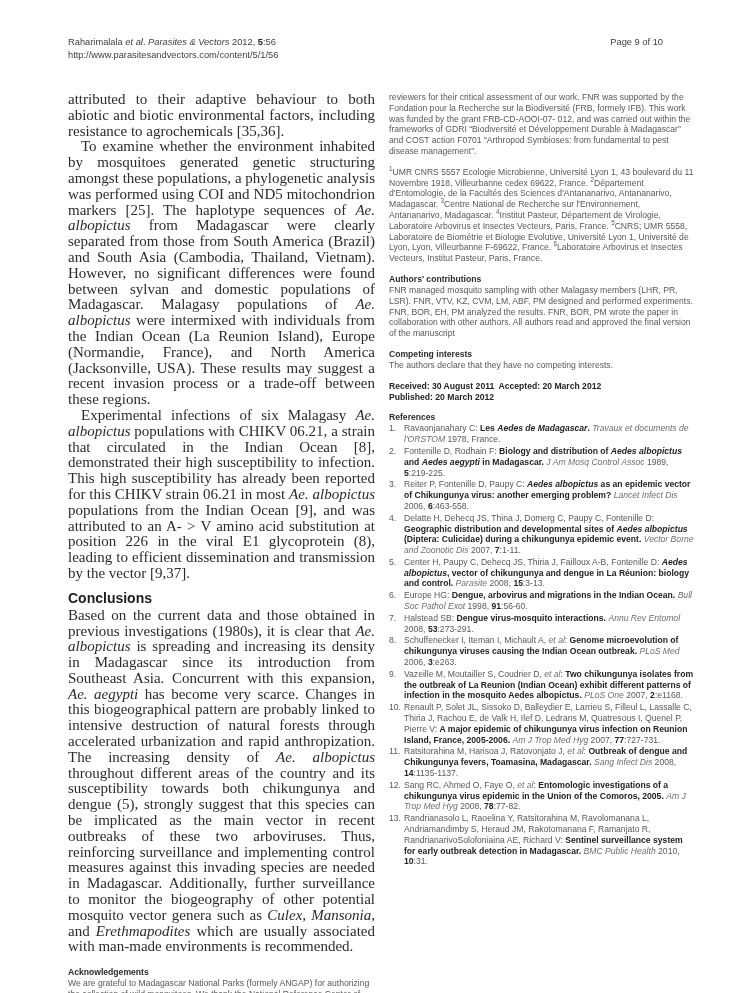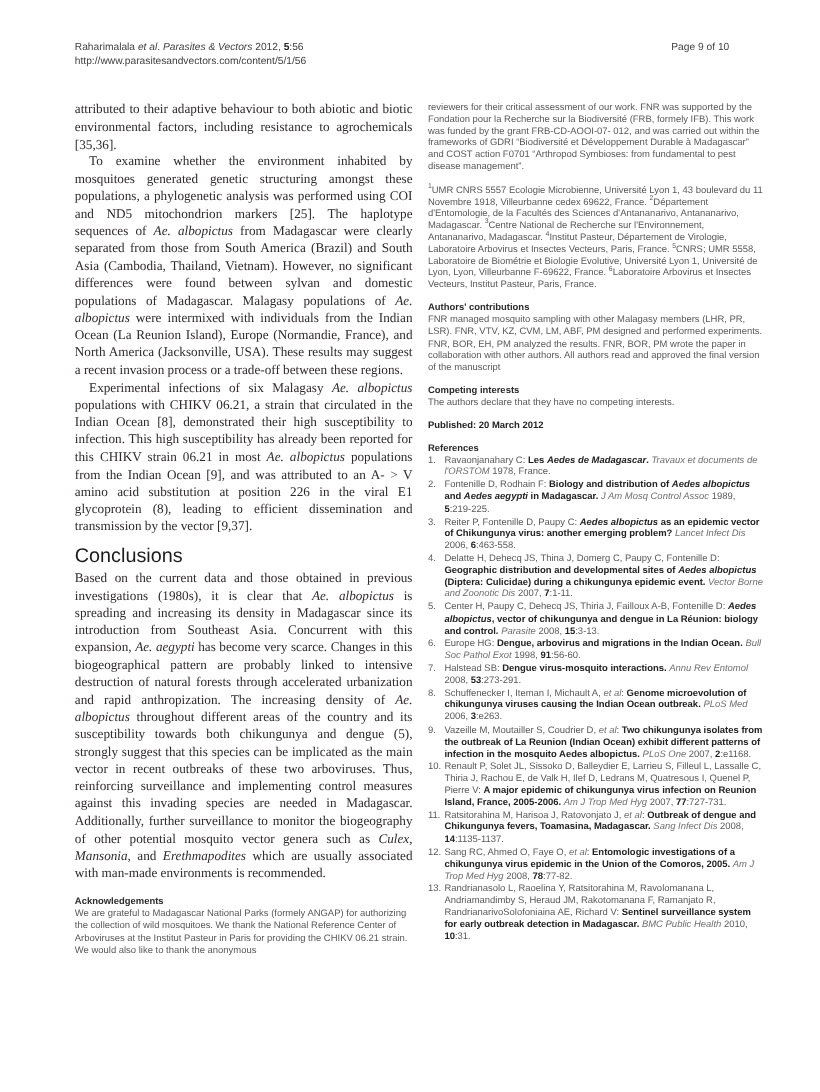--- a/index.html
+++ b/index.html
@@ -10,25 +10,25 @@
        font-family:"Liberation Sans",sans-serif;font-size:9.3px;line-height:13px;color:#414042;}
   .hdr-left{white-space:nowrap;}
   .hdr-page{white-space:nowrap;}
 
   
   .cols{position:absolute;left:68px;top:92px;width:626px;display:flex;gap:14px;align-items:flex-start;}
   .col-left{width:307px;}
   .col-right{width:305px;}
 
   
-  .body-paras{font-family:"Liberation Serif","DejaVu Serif",serif;font-size:12px;line-height:15.8px;
+  .body-paras{font-family:"Liberation Serif","DejaVu Serif",serif;font-size:15px;line-height:15.8px;
               text-align:justify;color:#2e2a2b;}
   .para{margin:0;}
   .para + .para{text-indent:13px;}
-  .sec-h{font-family:"Liberation Sans",sans-serif;font-size:18px;font-weight:normal;color:#1c1c1c;margin:8px 0 2px 0;}
+  .sec-h{font-family:"Liberation Sans",sans-serif;font-size:14px;font-weight:bold;color:#1c1c1c;margin:8px 0 2px 0;}
 
   
   .bm-h{font-family:"Liberation Sans",sans-serif;font-size:8.6px;font-weight:bold;color:#2b2b2b;margin:0 0 1px 0;}
   .bm-p{font-family:"Liberation Sans",sans-serif;font-size:8.6px;line-height:10.8px;color:#58585a;margin:0 0 10px 0;}
   .ack{margin-top:12px;}
   .ack .bm-p{margin-bottom:0;}
 
   .i{font-style:italic;}
   .b{font-weight:bold;color:#232323;}
   .bm-p .i, .ref .i{color:#6e6e70;}
@@ -86,20 +86,21 @@
 
       <p class="bm-p"><sup>1</sup><span>UMR CNRS 5557 Ecologie Microbienne, Université Lyon 1, 43 boulevard du 11 Novembre 1918, Villeurbanne cedex 69622, France. </span><sup>2</sup><span>Département d'Entomologie, de la Facultés des Sciences d'Antananarivo, Antananarivo, Madagascar. </span><sup>3</sup><span>Centre National de Recherche sur l'Environnement, Antananarivo, Madagascar. </span><sup>4</sup><span>Institut Pasteur, Département de Virologie, Laboratoire Arbovirus et Insectes Vecteurs, Paris, France. </span><sup>5</sup><span>CNRS; UMR 5558, Laboratoire de Biométrie et Biologie Evolutive, Université Lyon 1, Université de Lyon, Lyon, Villeurbanne F-69622, France. </span><sup>6</sup><span>Laboratoire Arbovirus et Insectes Vecteurs, Institut Pasteur, Paris, France.</span></p>
 
       <h3 class="bm-h">Authors' contributions</h3>
       <p class="bm-p">FNR managed mosquito sampling with other Malagasy members (LHR, PR, LSR). FNR, VTV, KZ, CVM, LM, ABF, PM designed and performed experiments. FNR, BOR, EH, PM analyzed the results. FNR, BOR, PM wrote the paper in collaboration with other authors. All authors read and approved the final version of the manuscript</p>
 
       <h3 class="bm-h">Competing interests</h3>
       <p class="bm-p">The authors declare that they have no competing interests.</p>
 
       <div class="dates">
+        <p class="bm-p"><span class="b">Received: 30 August 2011 Accepted: 20 March 2012</span></p>
         <p class="bm-p"><span class="b">Published: 20 March 2012</span></p>
       </div>
 
       <h3 class="bm-h">References</h3>
       <ol class="refs">
 
           <li class="ref">
             <span class="ref-num">1.</span>
             <span class="ref-body"><span>Ravaonjanahary C: </span><span class="b">Les </span><span class="b i">Aedes de Madagascar</span><span class="b">.</span><span> </span><span class="i">Travaux et documents de l'ORSTOM</span><span> 1978, France.</span></span>
           </li>

